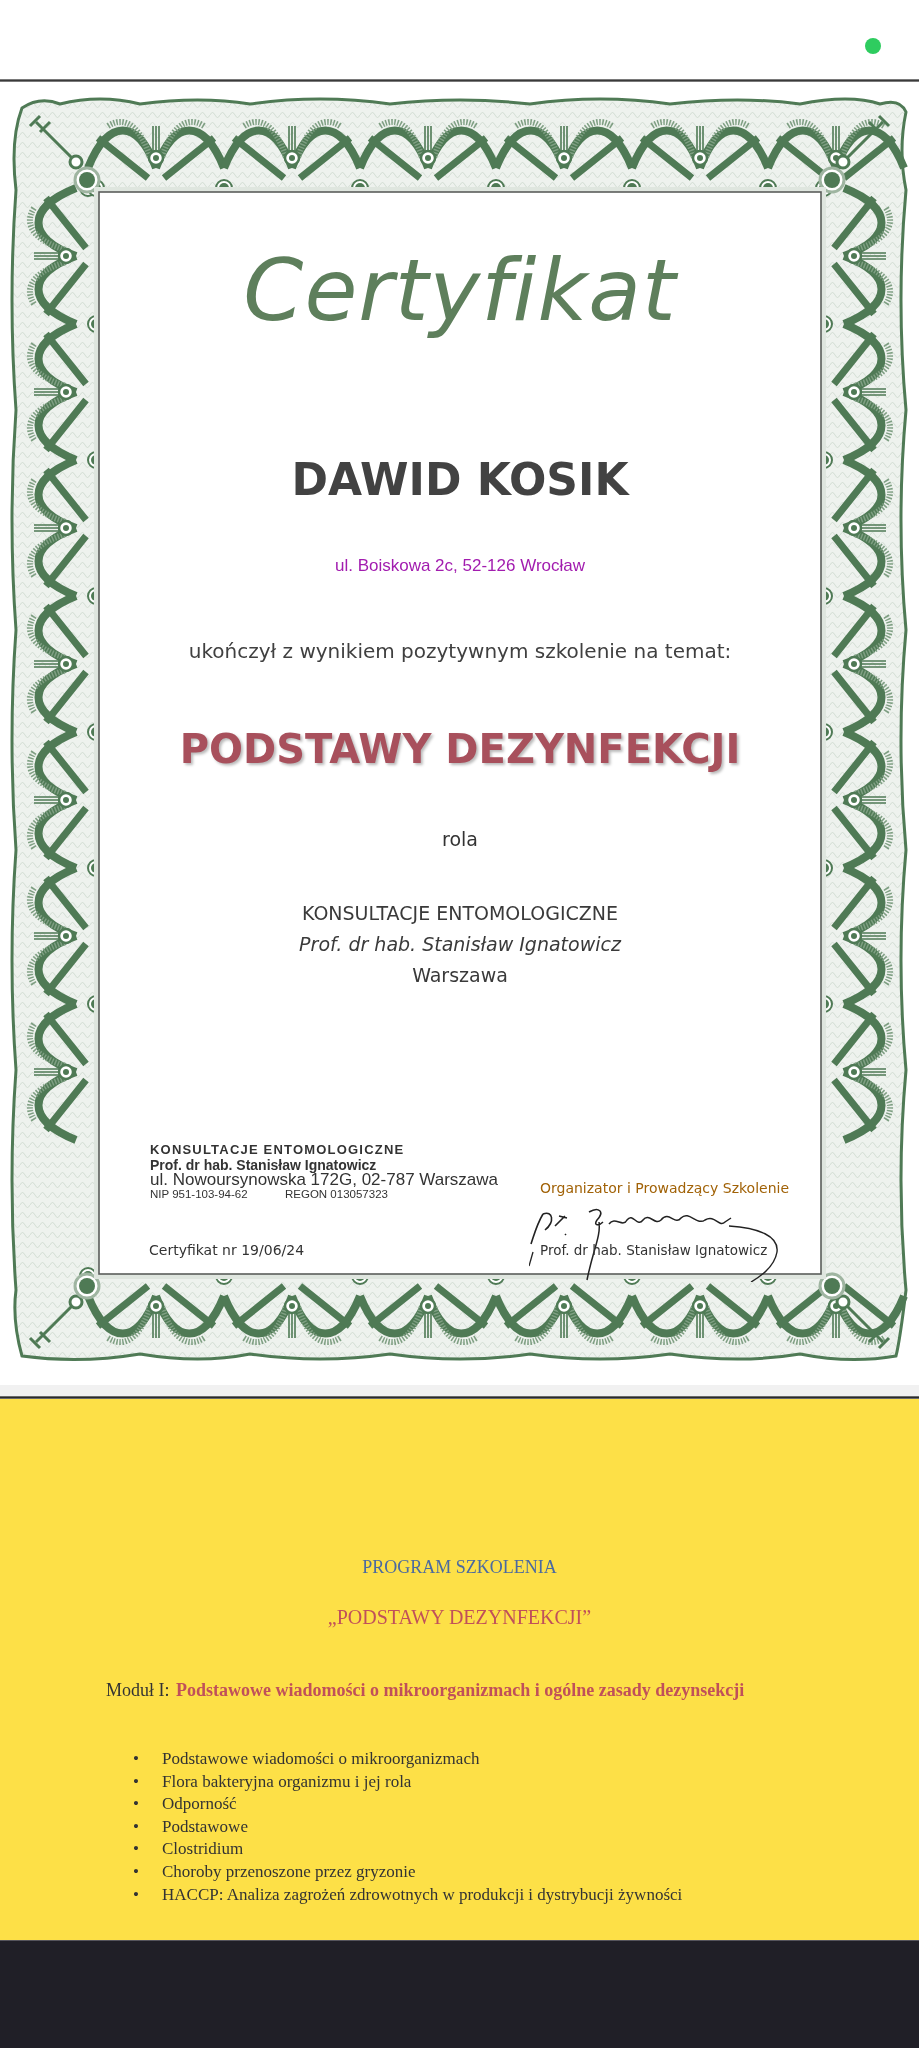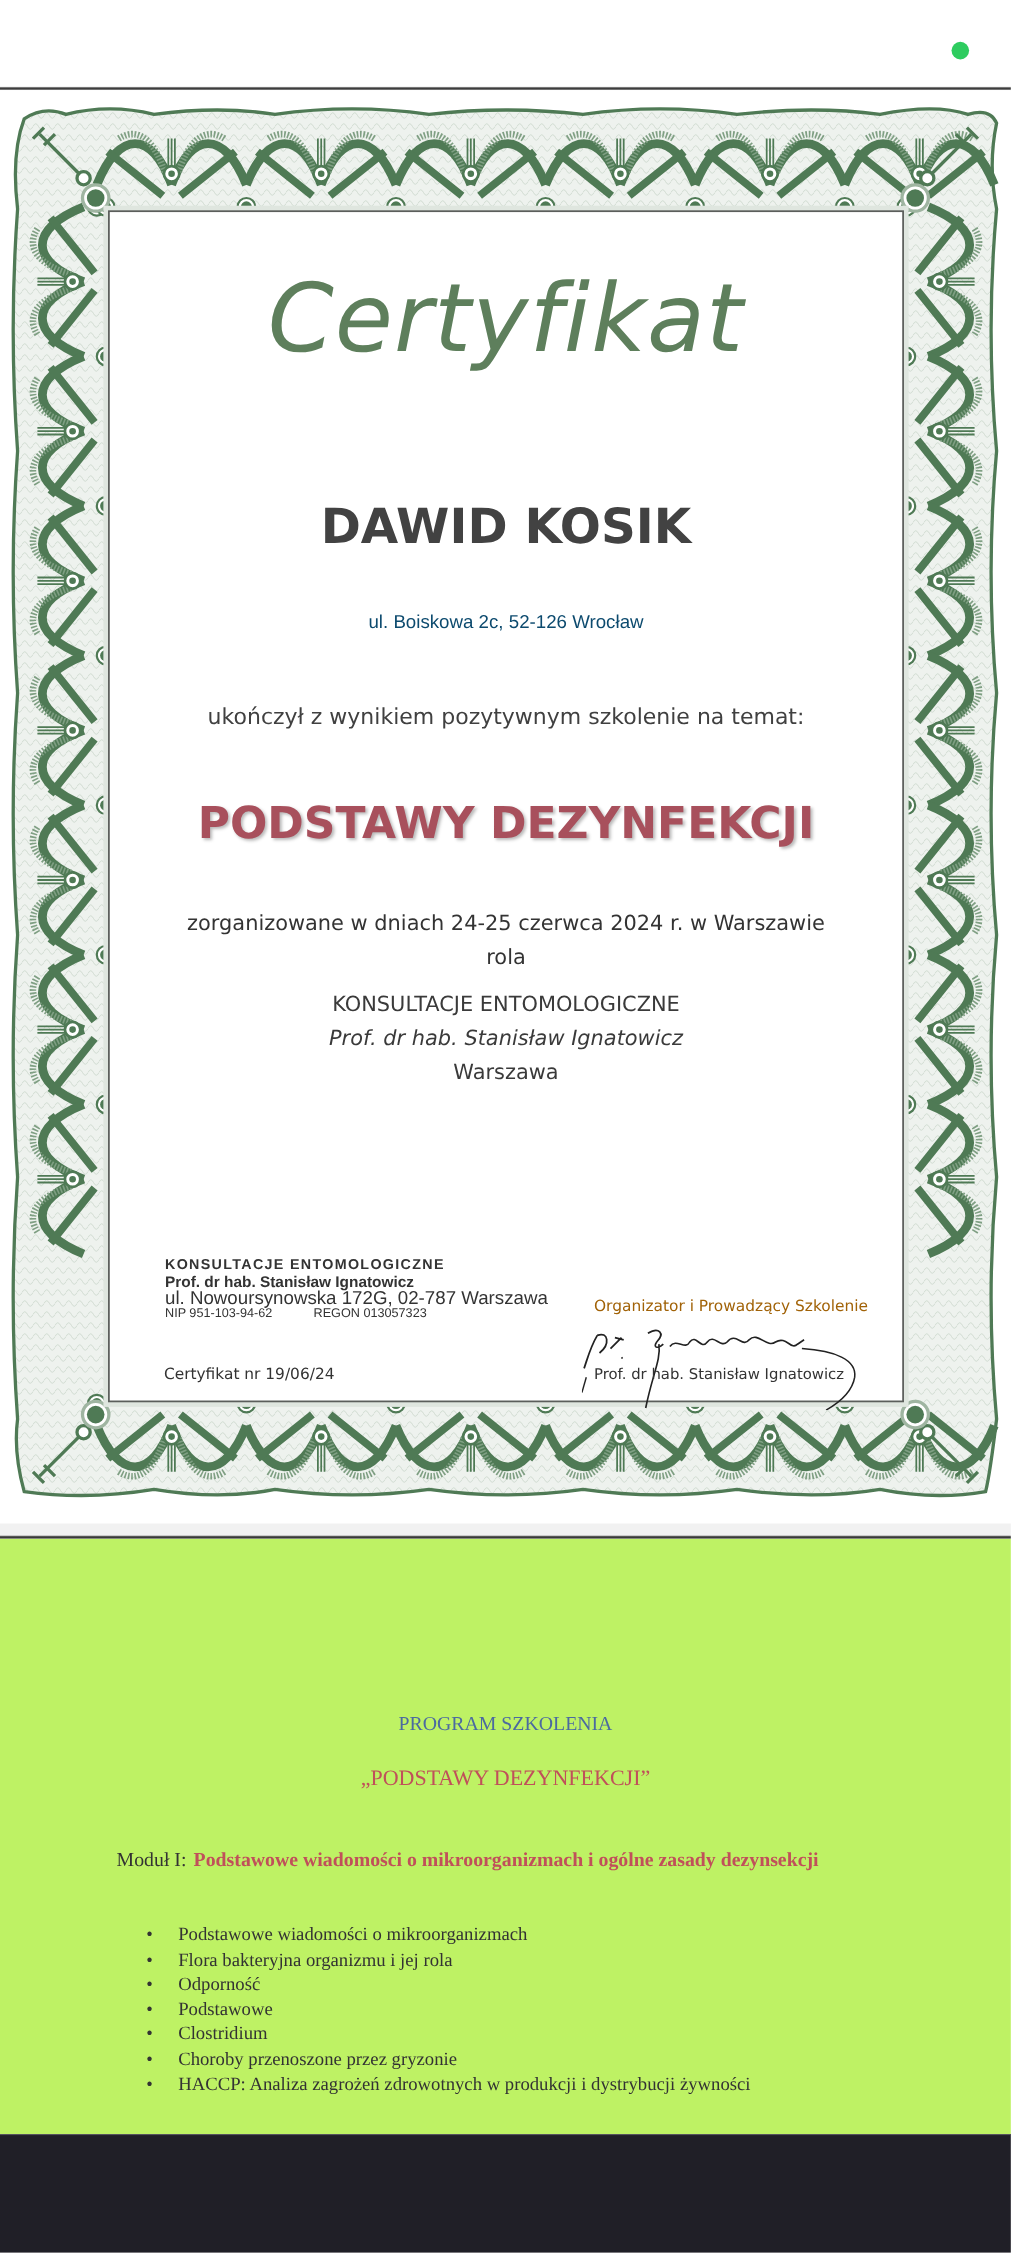--- a/index.html
+++ b/index.html
@@ -13,41 +13,41 @@
 
     
     .cert-page { position: absolute; left: 0; top: 82px; width: 919px; height: 1305px; background: #ffffff; }
     .cert-svg { position: absolute; left: 0; top: 0; }
     .cert-bottom-strip { position: absolute; left: 0; top: 1385px; width: 919px; height: 11px; background: #f1f1f1; }
     .sep-mid { position: absolute; left: 0; top: 1396px; width: 919px; height: 3px; background: linear-gradient(#8a8a8a, #2a2a2a 50%, #8a8a8a); }
 
     .cert-content { position: absolute; left: 99px; top: 192px; width: 722px; height: 1082px; }
     .cert-title { position: absolute; left: 0; width: 100%; top: 48px; text-align: center; font-family: "DejaVu Sans", sans-serif; font-style: italic; font-size: 86px; letter-spacing: 1px; }
     .recipient { position: absolute; left: 0; width: 100%; top: 262px; text-align: center; font-family: "DejaVu Sans", sans-serif; font-weight: bold; font-size: 44px; color: #424242; }
-    .address { position: absolute; left: 0; width: 100%; top: 364px; text-align: center; font-family: "Liberation Sans", sans-serif; font-size: 17px; color: #0c4a6e; }
+    .address { position: absolute; left: 0; width: 100%; top: 364px; text-align: center; font-family: "Liberation Sans", sans-serif; font-size: 17px; color: #a21caf; }
     .completed { position: absolute; left: 0; width: 100%; top: 447px; text-align: center; font-family: "DejaVu Sans", sans-serif; font-size: 20px; color: #404040; }
     .course { position: absolute; left: 0; width: 100%; top: 534px; text-align: center; font-family: "DejaVu Sans", sans-serif; font-weight: bold; font-size: 40px; text-shadow: 2px 2px 3px rgba(0,0,0,0.28); }
     .organized { position: absolute; left: 0; width: 100%; top: 632px; text-align: center; font-family: "DejaVu Sans", sans-serif; font-size: 19px; color: #333; line-height: 31px; }
     .org-block { position: absolute; left: 0; width: 100%; top: 706px; text-align: center; font-family: "DejaVu Sans", sans-serif; font-size: 19px; color: #3a3a3a; line-height: 31px; }
     .org-block .it { font-style: italic; }
 
     .stamp { position: absolute; left: 51px; top: 950px; font-family: "Liberation Sans", sans-serif; color: #333; }
     .stamp .l1 { font-weight: bold; font-size: 13px; letter-spacing: 1.2px; line-height: 15px; }
     .stamp .l2 { font-weight: bold; font-size: 14px; line-height: 16px; }
     .stamp .l3 { font-size: 17px; line-height: 14px; }
     .stamp .l4 { font-size: 11.5px; line-height: 14px; display: flex; }
     .stamp .l4 span:first-child { width: 135px; }
     .cert-no { position: absolute; left: 50px; top: 1050px; font-family: "DejaVu Sans", sans-serif; font-size: 14px; color: #333; }
 
     .organizer-label { position: absolute; left: 441px; top: 988px; font-family: "DejaVu Sans", sans-serif; font-size: 14px; color: #a16207; }
     .signature { position: absolute; left: 430px; top: 1010px; }
     .signer { position: absolute; left: 441px; top: 1050px; font-family: "DejaVu Sans", sans-serif; font-size: 13.5px; color: #333; }
 
     
-    .program-page { position: absolute; left: 0; top: 1399px; width: 919px; height: 541px; background: #bef264; }
+    .program-page { position: absolute; left: 0; top: 1399px; width: 919px; height: 541px; background: #fde047; }
     .program-title { position: absolute; left: 0; width: 919px; top: 158px; text-align: center; font-family: "Liberation Serif", serif; font-size: 18px; }
     .program-course { position: absolute; left: 0; width: 919px; top: 207px; text-align: center; font-family: "Liberation Serif", serif; font-size: 20px; }
     .module { position: absolute; left: 106px; top: 278px; width: 640px; font-family: "Liberation Serif", serif; font-size: 18px; line-height: 26px; color: #333; }
     .module .mod-label { float: left; margin-right: 5px; }
     .module .mod-title { font-weight: bold; display: block; margin-left: 70px; }
     .topics { position: absolute; left: 133px; top: 349px; list-style: none; font-family: "Liberation Serif", serif; font-size: 17px; line-height: 22.6px; color: #333; }
     .topics li { position: relative; padding-left: 29px; }
     .topics li::before { content: "\2022"; position: absolute; left: 0; top: 0; color: #333; }
 
     .footer { position: absolute; left: 0; top: 1940px; width: 919px; height: 108px; background: #201f27; border-top: 1px solid #55545c; }
@@ -169,21 +169,20 @@
     <rect x="99" y="192" width="722" height="1082" fill="#ffffff" stroke="#5b5e5b" stroke-width="1.6"></rect>
   </svg>
 
   <div class="cert-content" style="top:110px;">
     <div class="cert-title" id="cert-title" style="color: rgb(94, 127, 92);">Certyfikat</div>
     <div class="recipient">DAWID KOSIK</div>
     <div class="address">ul. Boiskowa 2c, 52-126 Wrocław</div>
     <div class="completed">ukończył z wynikiem pozytywnym szkolenie na temat:</div>
     <div class="course" id="course-name" style="color: rgb(168, 80, 92);">PODSTAWY DEZYNFEKCJI</div>
     <div class="organized">
-      <div>zorganizowane w dniach 24-25 czerwca 2024 r. w Warszawie</div>
       <div>rola</div>
     </div>
     <div class="org-block">
       <div>KONSULTACJE ENTOMOLOGICZNE</div>
       <div class="it">Prof. dr hab. Stanisław Ignatowicz</div>
       <div>Warszawa</div>
     </div>
 
     <div class="stamp">
       <div class="l1">KONSULTACJE ENTOMOLOGICZNE</div>

